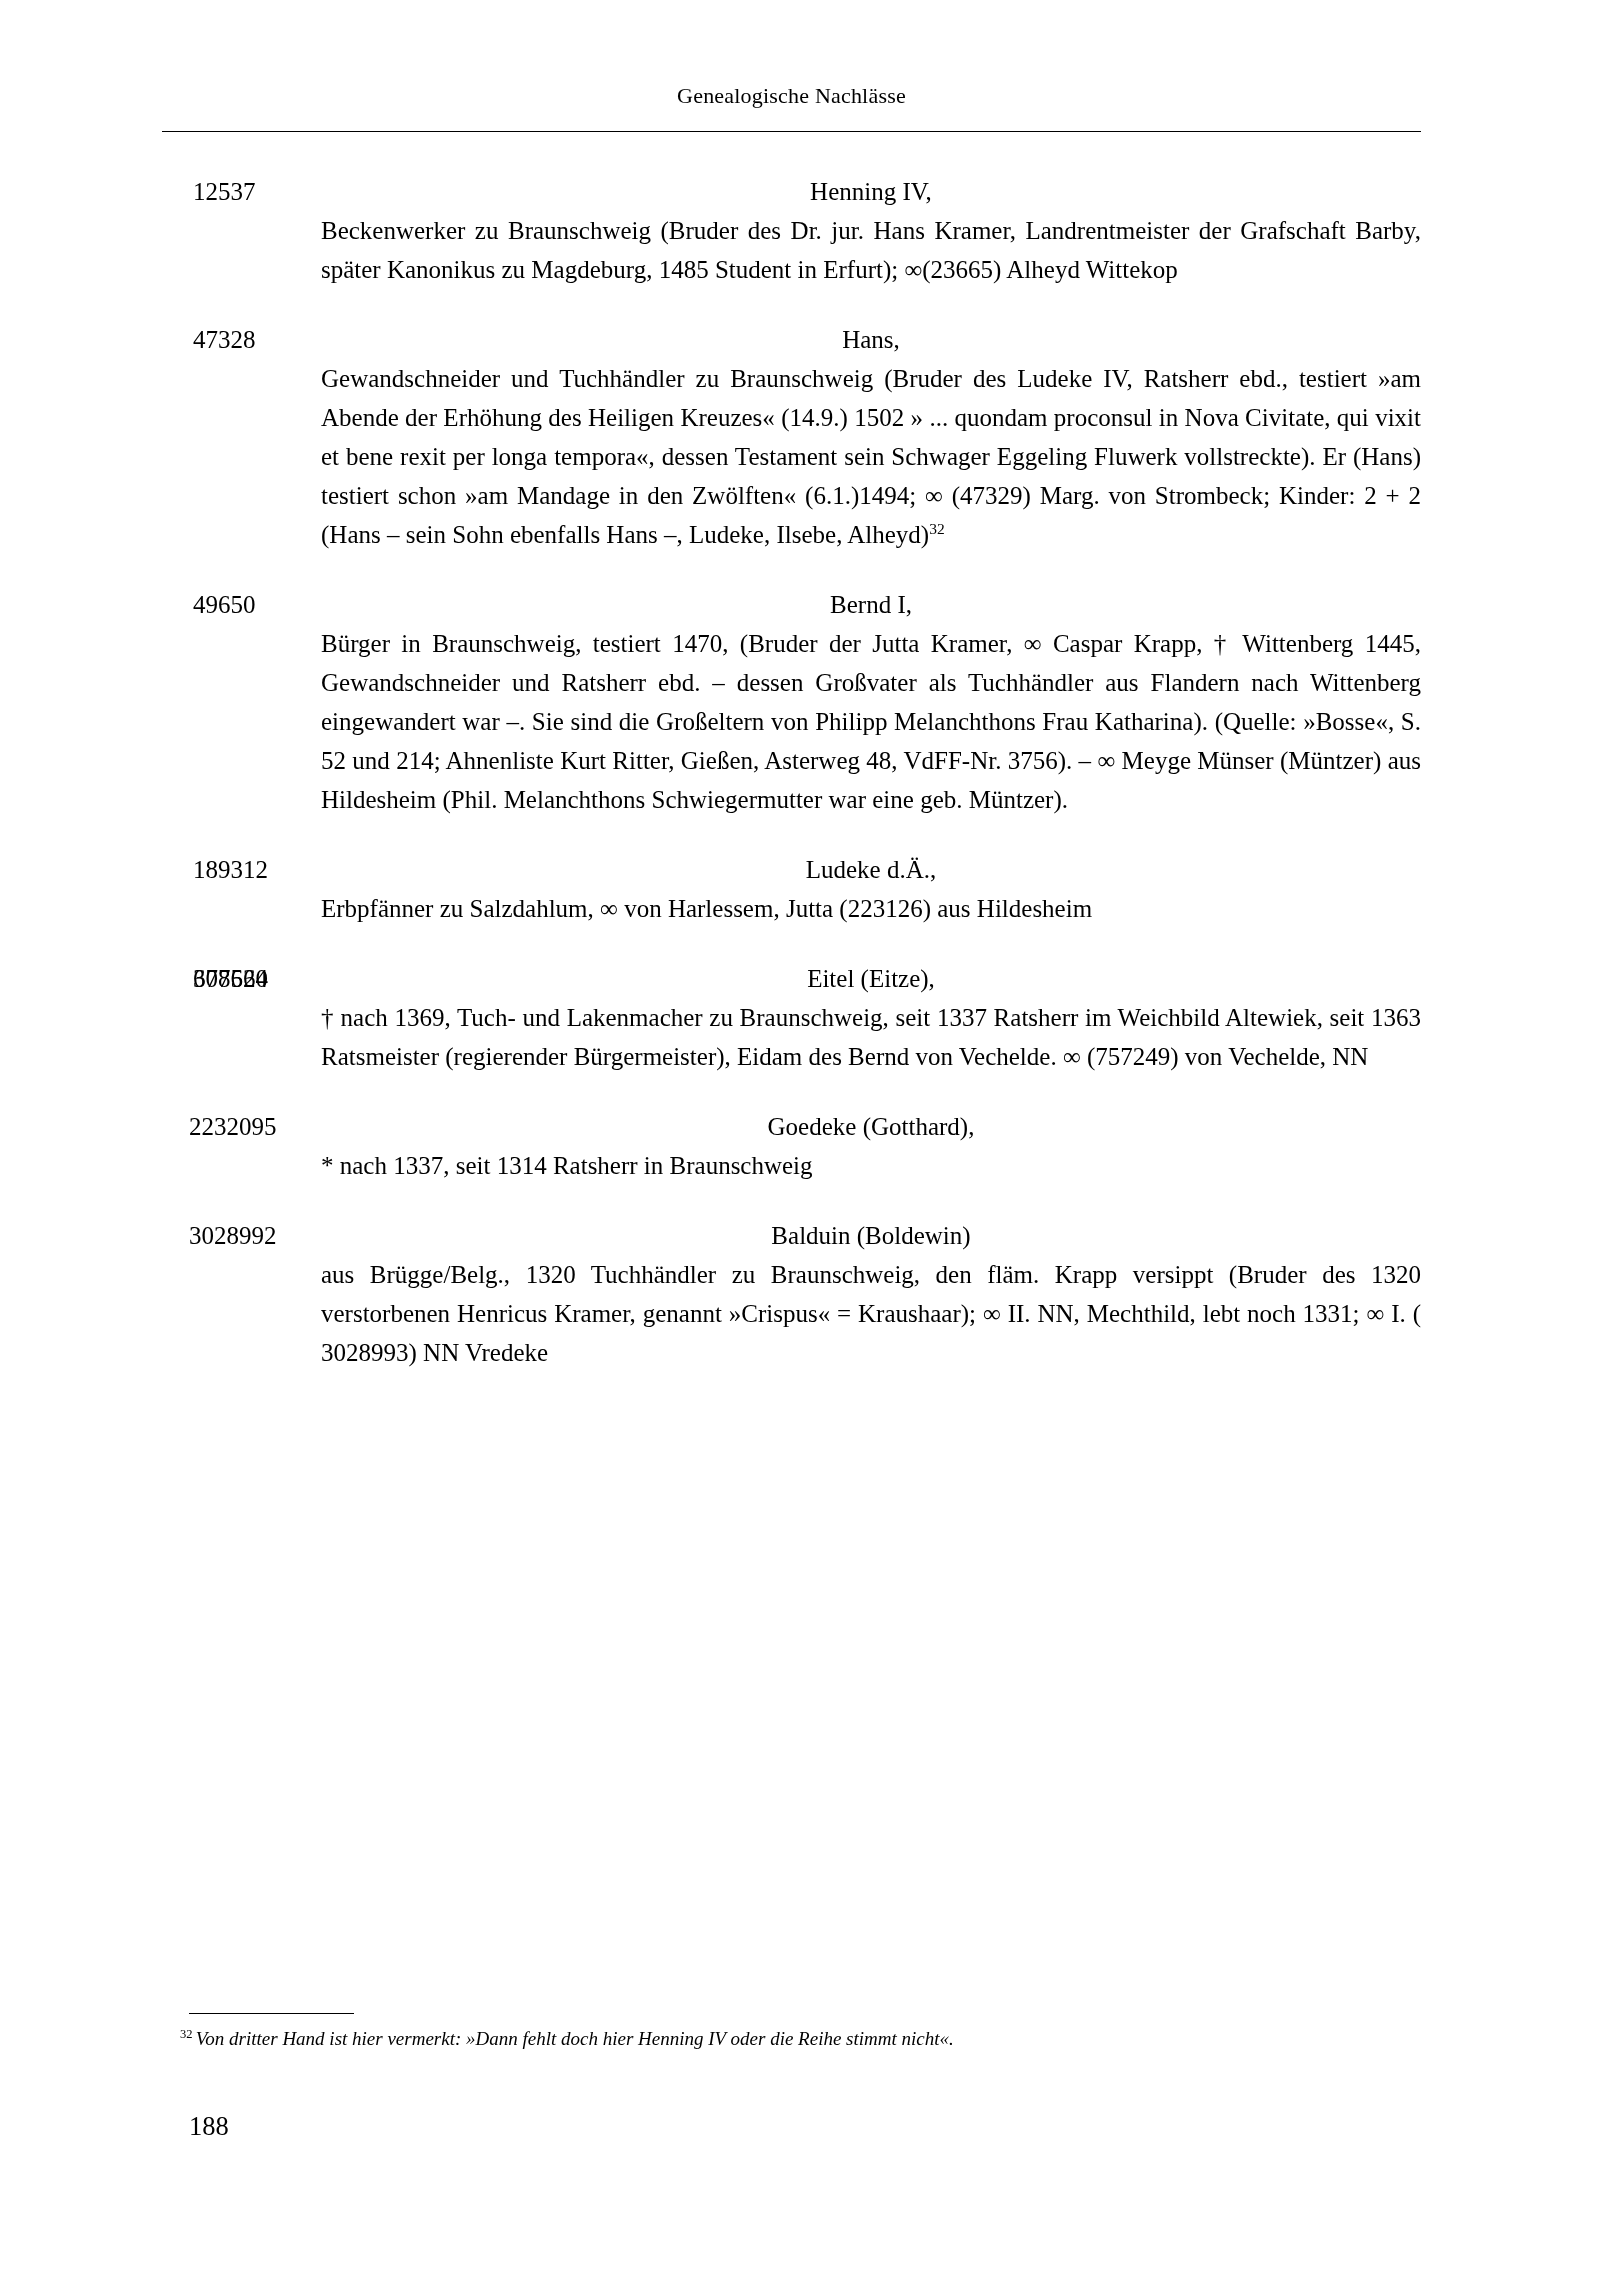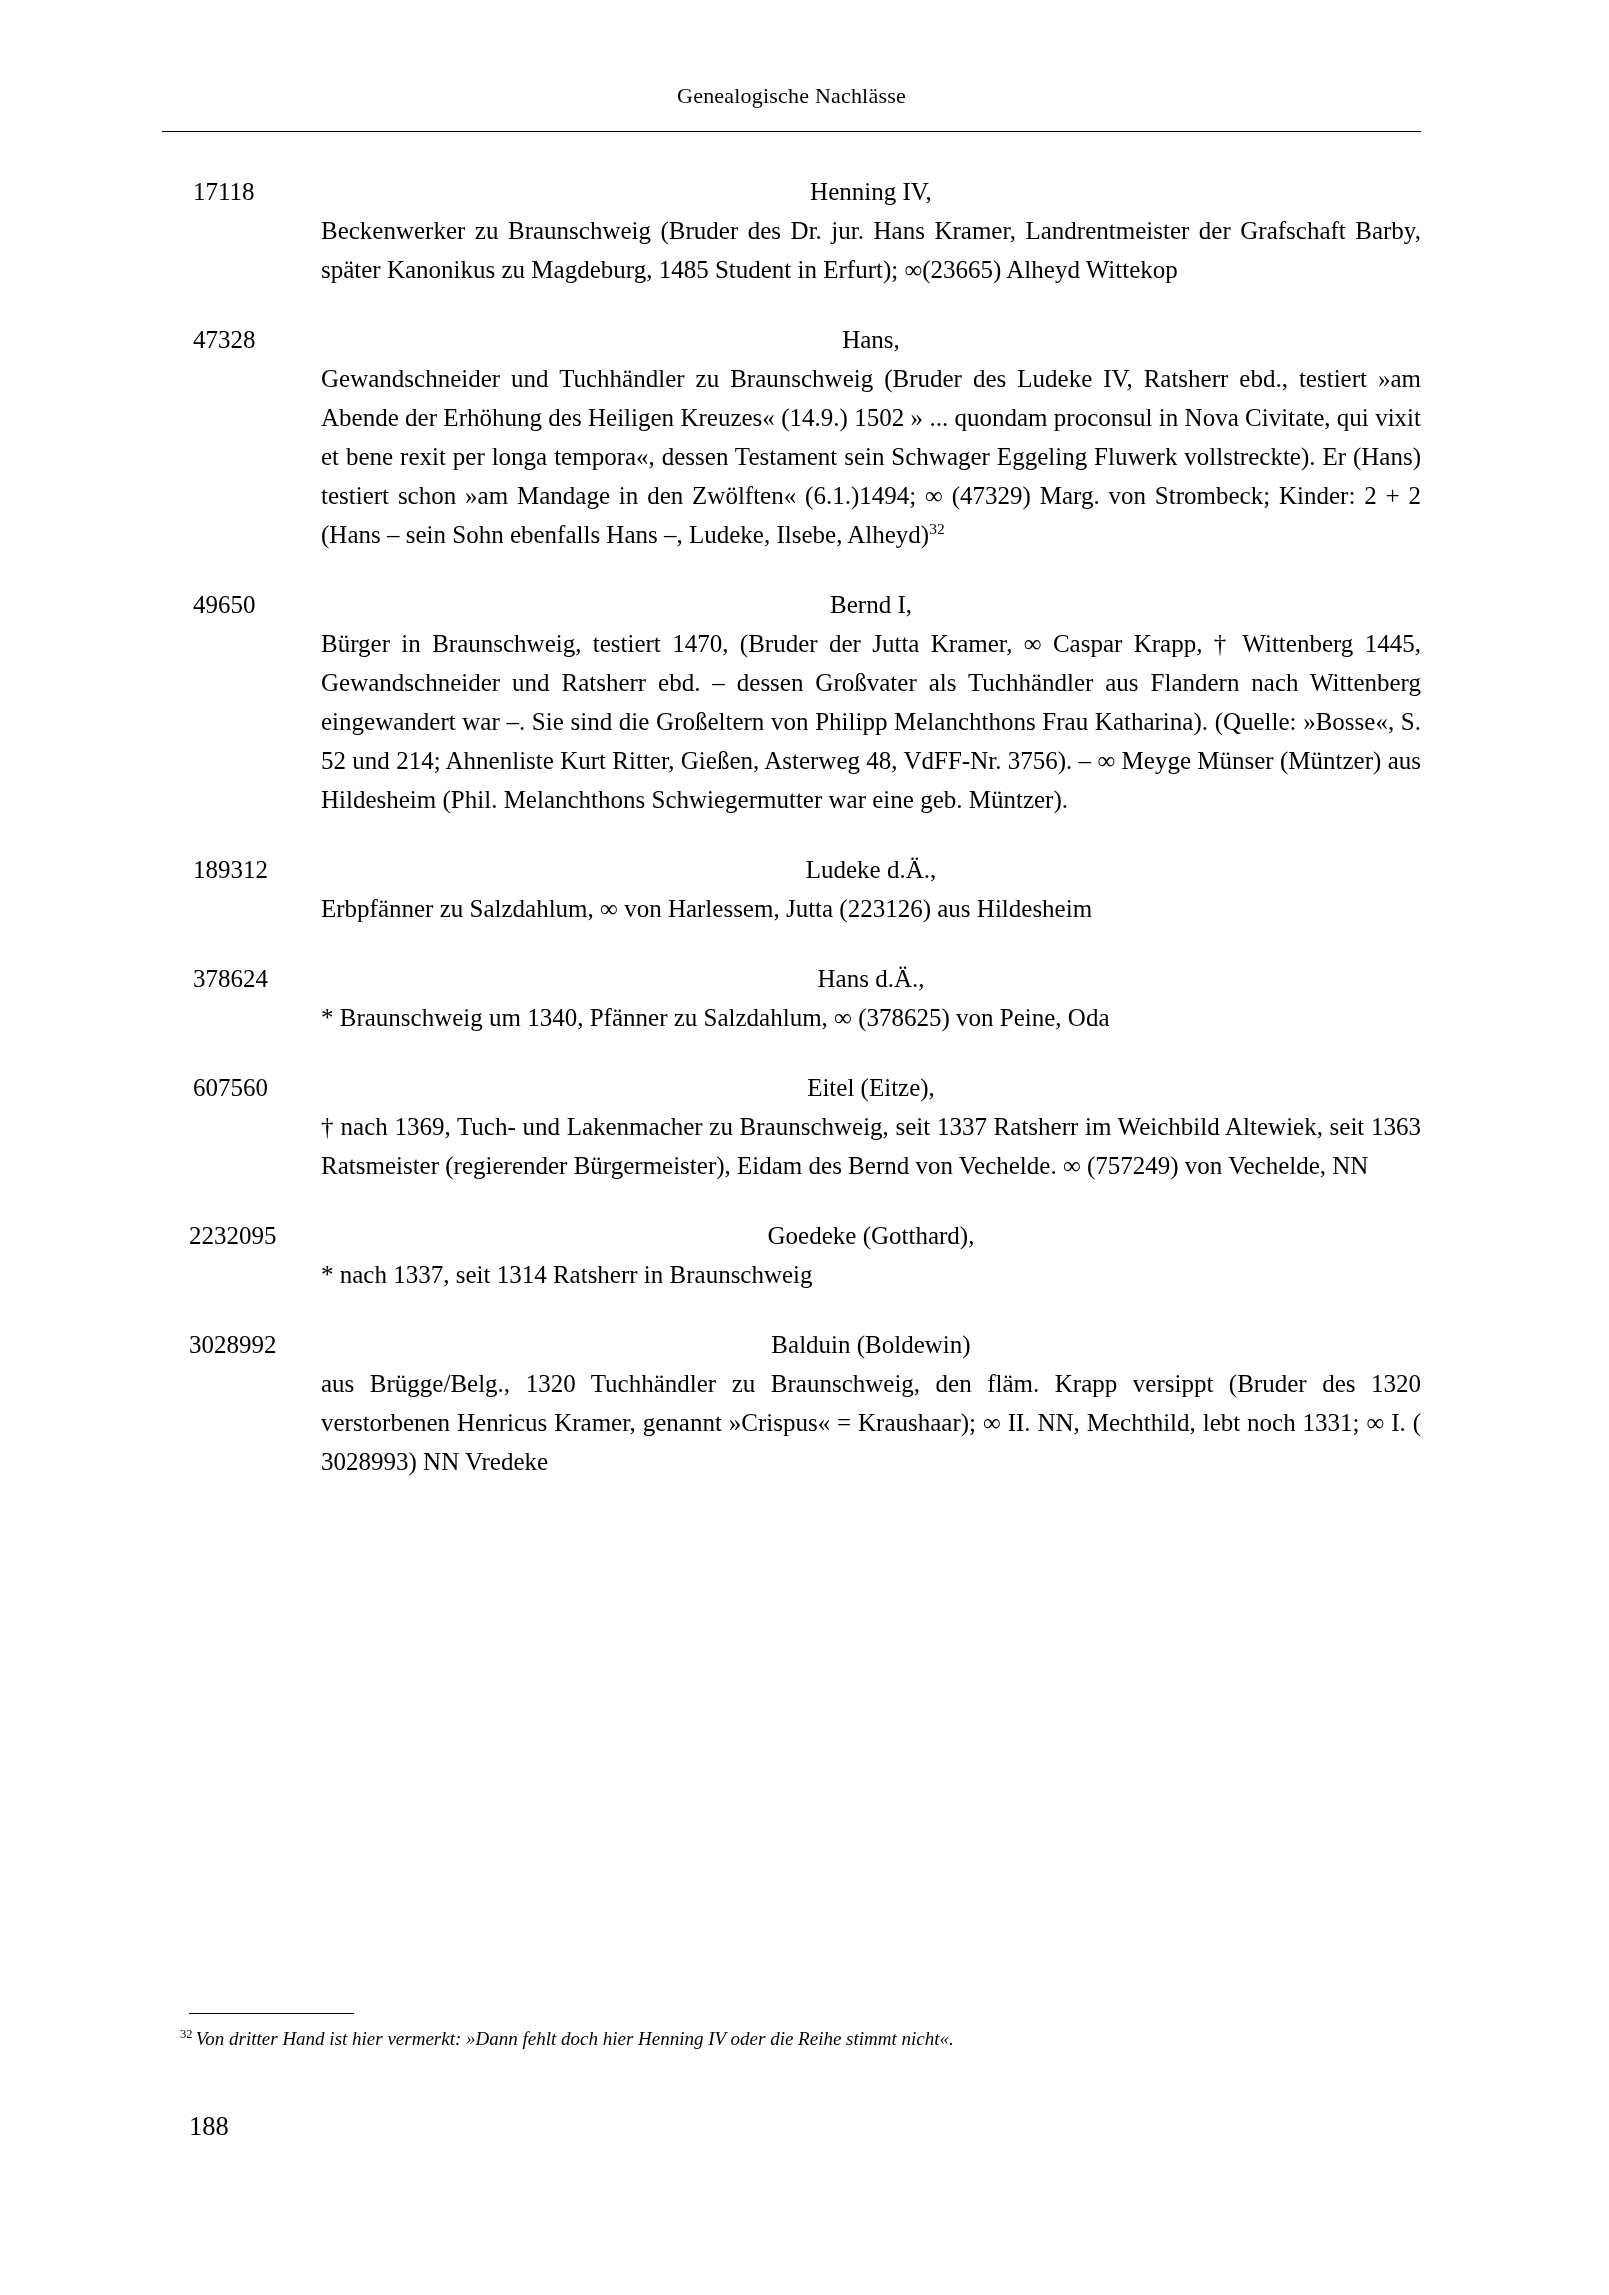--- a/index.html
+++ b/index.html
@@ -137,21 +137,21 @@
 
 <div class="page">
 
   <div class="running-head">Genealogische Nachlässe</div>
 
   <div class="head-rule"></div>
 
   <div class="body-col">
 
     <div class="entry">
-      <div class="entry-id">17118</div>
+      <div class="entry-id">12537</div>
       <div class="entry-body">
         <div class="entry-name">Henning IV,</div>
         <div class="entry-detail">Beckenwerker zu Braunschweig (Bruder des Dr. jur. Hans Kramer, Landrentmeister der Grafschaft Barby, später Kanonikus zu Magdeburg, 1485 Student in Erfurt); ∞(23665) Alheyd Wittekop</div>
       </div>
     </div>
 
     <div class="entry">
       <div class="entry-id">47328</div>
       <div class="entry-body">
         <div class="entry-name">Hans,</div>
@@ -170,24 +170,20 @@
     <div class="entry">
       <div class="entry-id">189312</div>
       <div class="entry-body">
         <div class="entry-name">Ludeke d.Ä.,</div>
         <div class="entry-detail nojust">Erbpfänner zu Salzdahlum, ∞ von Harlessem, Jutta (223126) aus Hildesheim</div>
       </div>
     </div>
 
     <div class="entry">
       <div class="entry-id">378624</div>
-      <div class="entry-body">
-        <div class="entry-name">Hans d.Ä.,</div>
-        <div class="entry-detail nojust">* Braunschweig um 1340, Pfänner zu Salzdahlum, ∞ (378625) von Peine, Oda</div>
-      </div>
     </div>
 
     <div class="entry">
       <div class="entry-id">607560</div>
       <div class="entry-body">
         <div class="entry-name">Eitel (Eitze),</div>
         <div class="entry-detail">† nach 1369, Tuch- und Lakenmacher zu Braunschweig, seit 1337 Ratsherr im Weichbild Altewiek, seit 1363 Ratsmeister (regierender Bürgermeister), Eidam des Bernd von Vechelde. ∞ (757249) von Vechelde, NN</div>
       </div>
     </div>
 

